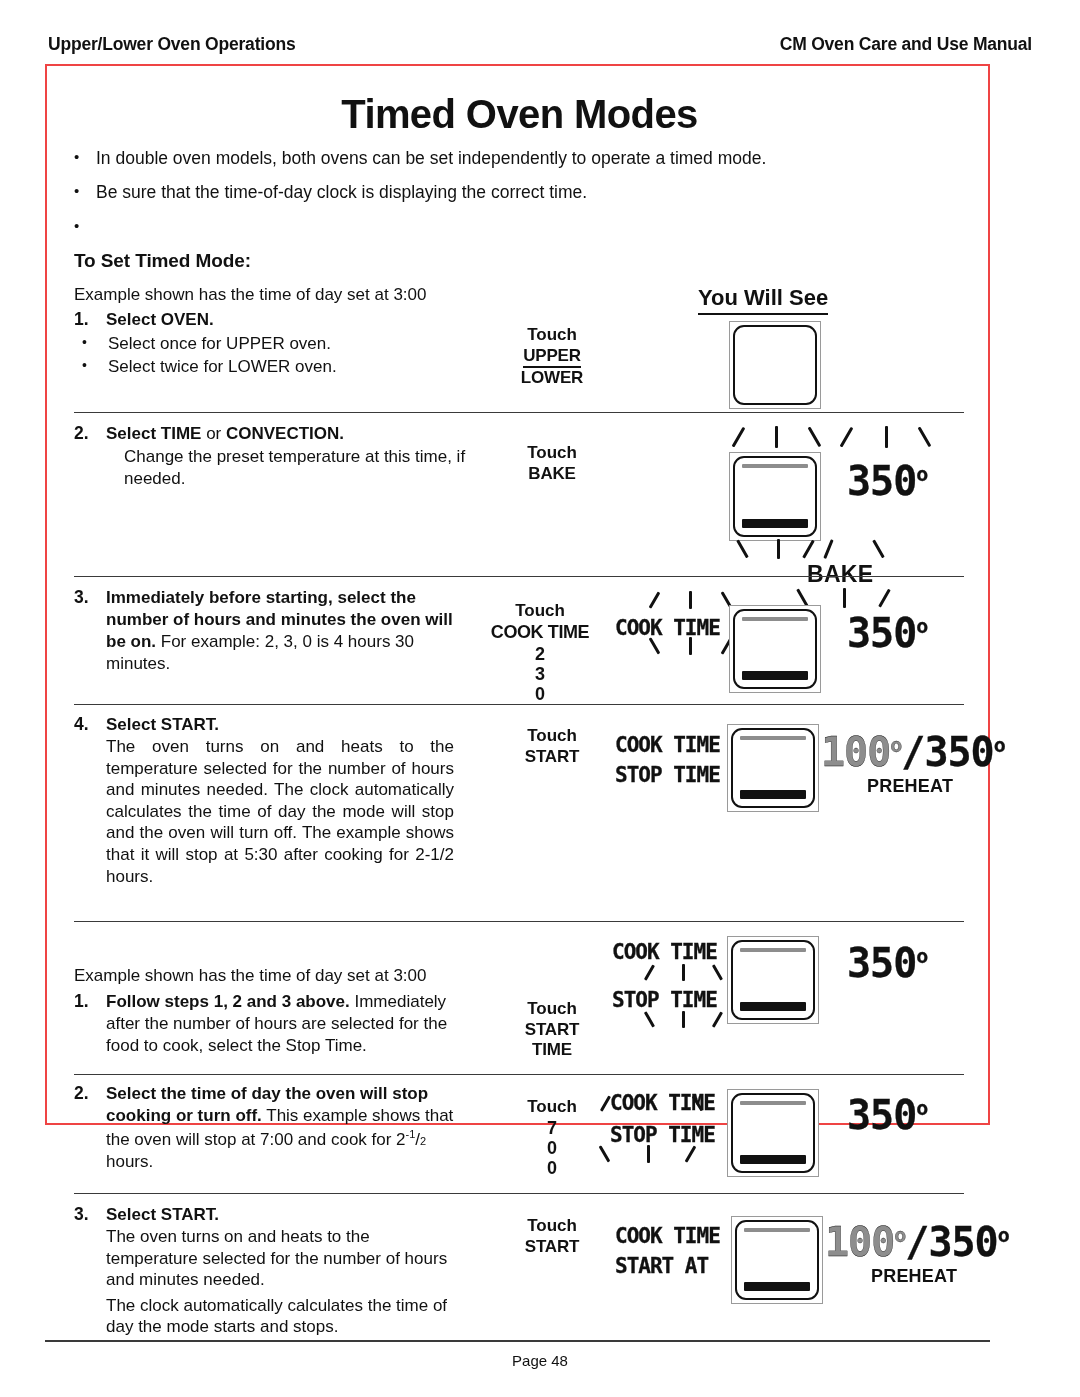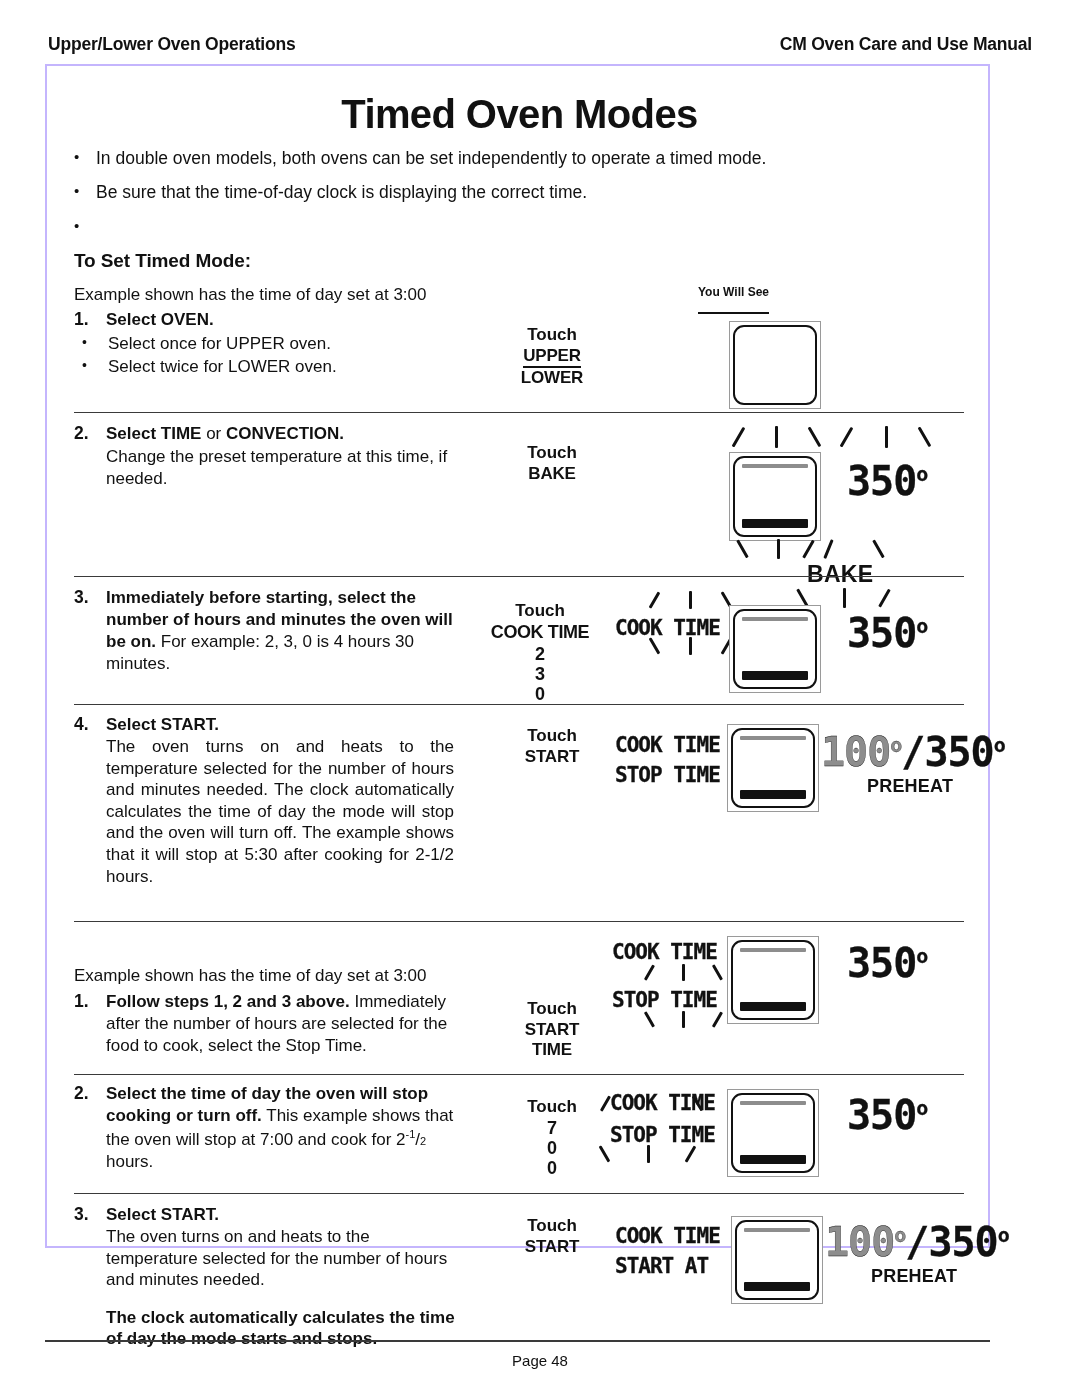--- a/index.html
+++ b/index.html
@@ -17,22 +17,22 @@
   .runhead{
     position:absolute;left:0;top:34px;width:1080px;
     display:flex;justify-content:space-between;
     padding:0 48px;box-sizing:border-box;
     font-size:17.5px;font-weight:bold;letter-spacing:-.2px;
   }
 
   
   .frame{
     position:absolute;left:45px;top:64px;
-    width:945px;height:1184px;
-    border:2px solid #c4b5fd;
+    width:945px;height:1061px;
+    border:2px solid #ef4444;
     box-sizing:border-box;
     background:#fff;
   }
 
   .page-title{
     position:absolute;left:0;top:26px;width:945px;
     text-align:center;
     font-size:40px;font-weight:bold;letter-spacing:-.6px;
   }
 
@@ -120,22 +120,22 @@
     width:2.6px;border-radius:1px;
   }
 
   .preheat{
     position:absolute;font-size:18px;font-weight:bold;letter-spacing:.2px;
   }
   .bake-lbl{
     position:absolute;font-size:23px;font-weight:bold;letter-spacing:.3px;
   }
   .ywsee{
-    position:absolute;font-size:12px;font-weight:bold;
-    border-bottom:2px solid #111;padding-bottom:13px;
+    position:absolute;font-size:22px;font-weight:bold;
+    border-bottom:2px solid #111;padding-bottom:2px;
   }
 
   .footer-rule{
     position:absolute;left:45px;top:1340px;width:945px;height:0;
     border-top:2.5px solid #3a3a3a;
   }
   .pageno{
     position:absolute;left:0;top:1352px;width:1080px;text-align:center;
     font-size:15px;
   }
@@ -204,21 +204,21 @@
   </div>
 
   <div class="rule" style="top:346px;"></div>
 
   <div class="row" style="top:357px;">
     <div class="col-text">
       <div class="num-item">
         <span class="num">2.</span>
         <span class="txt">
           <span class="bold">Select  TIME</span><span> or </span><span class="bold">CONVECTION.</span>
-          <div style="margin-top:1px;">Change the preset temperature at this time, if needed.</div>
+          <div style="margin-top:1px;margin-left:18px;">Change the preset temperature at this time, if needed.</div>
         </span>
       </div>
     </div>
 
     <div class="touch" style="left:440px;top:20px;">
       <div class="t-lead">Touch</div>
       <div class="t-key">BAKE</div>
     </div>
 
     <div class="flash" style="left:680px;top:3px;width:240px;height:26px;">
@@ -436,21 +436,21 @@
 
   <div class="rule" style="top:1127px;"></div>
 
   <div class="row" style="top:1138px;">
     <div class="col-text" style="width:385px;">
       <div class="num-item">
         <span class="num">3.</span>
         <span class="txt bold">Select START.</span>
       </div>
       <div class="body-txt" style="margin-left:32px;">The oven turns on and heats to the temperature selected for the number of hours and minutes needed.</div>
-      <div class="body-txt" style="margin-left:32px;margin-top:16px;font-weight:bold;">The clock automatically calculates the time of day the mode starts and stops.</div>
+      <div class="body-txt" style="margin-left:32px;margin-top:4px;">The clock automatically calculates the time of day the mode starts and stops.</div>
     </div>
 
     <div class="touch" style="left:440px;top:12px;">
       <div class="t-lead">Touch</div>
       <div class="t-key">START</div>
     </div>
 
     <div class="lcd lcd-line" style="position:absolute;left:568px;top:18px;">COOK TIME 2:30</div>
     <div class="lcd lcd-line" style="position:absolute;left:568px;top:48px;">START AT  4:30</div>
 

